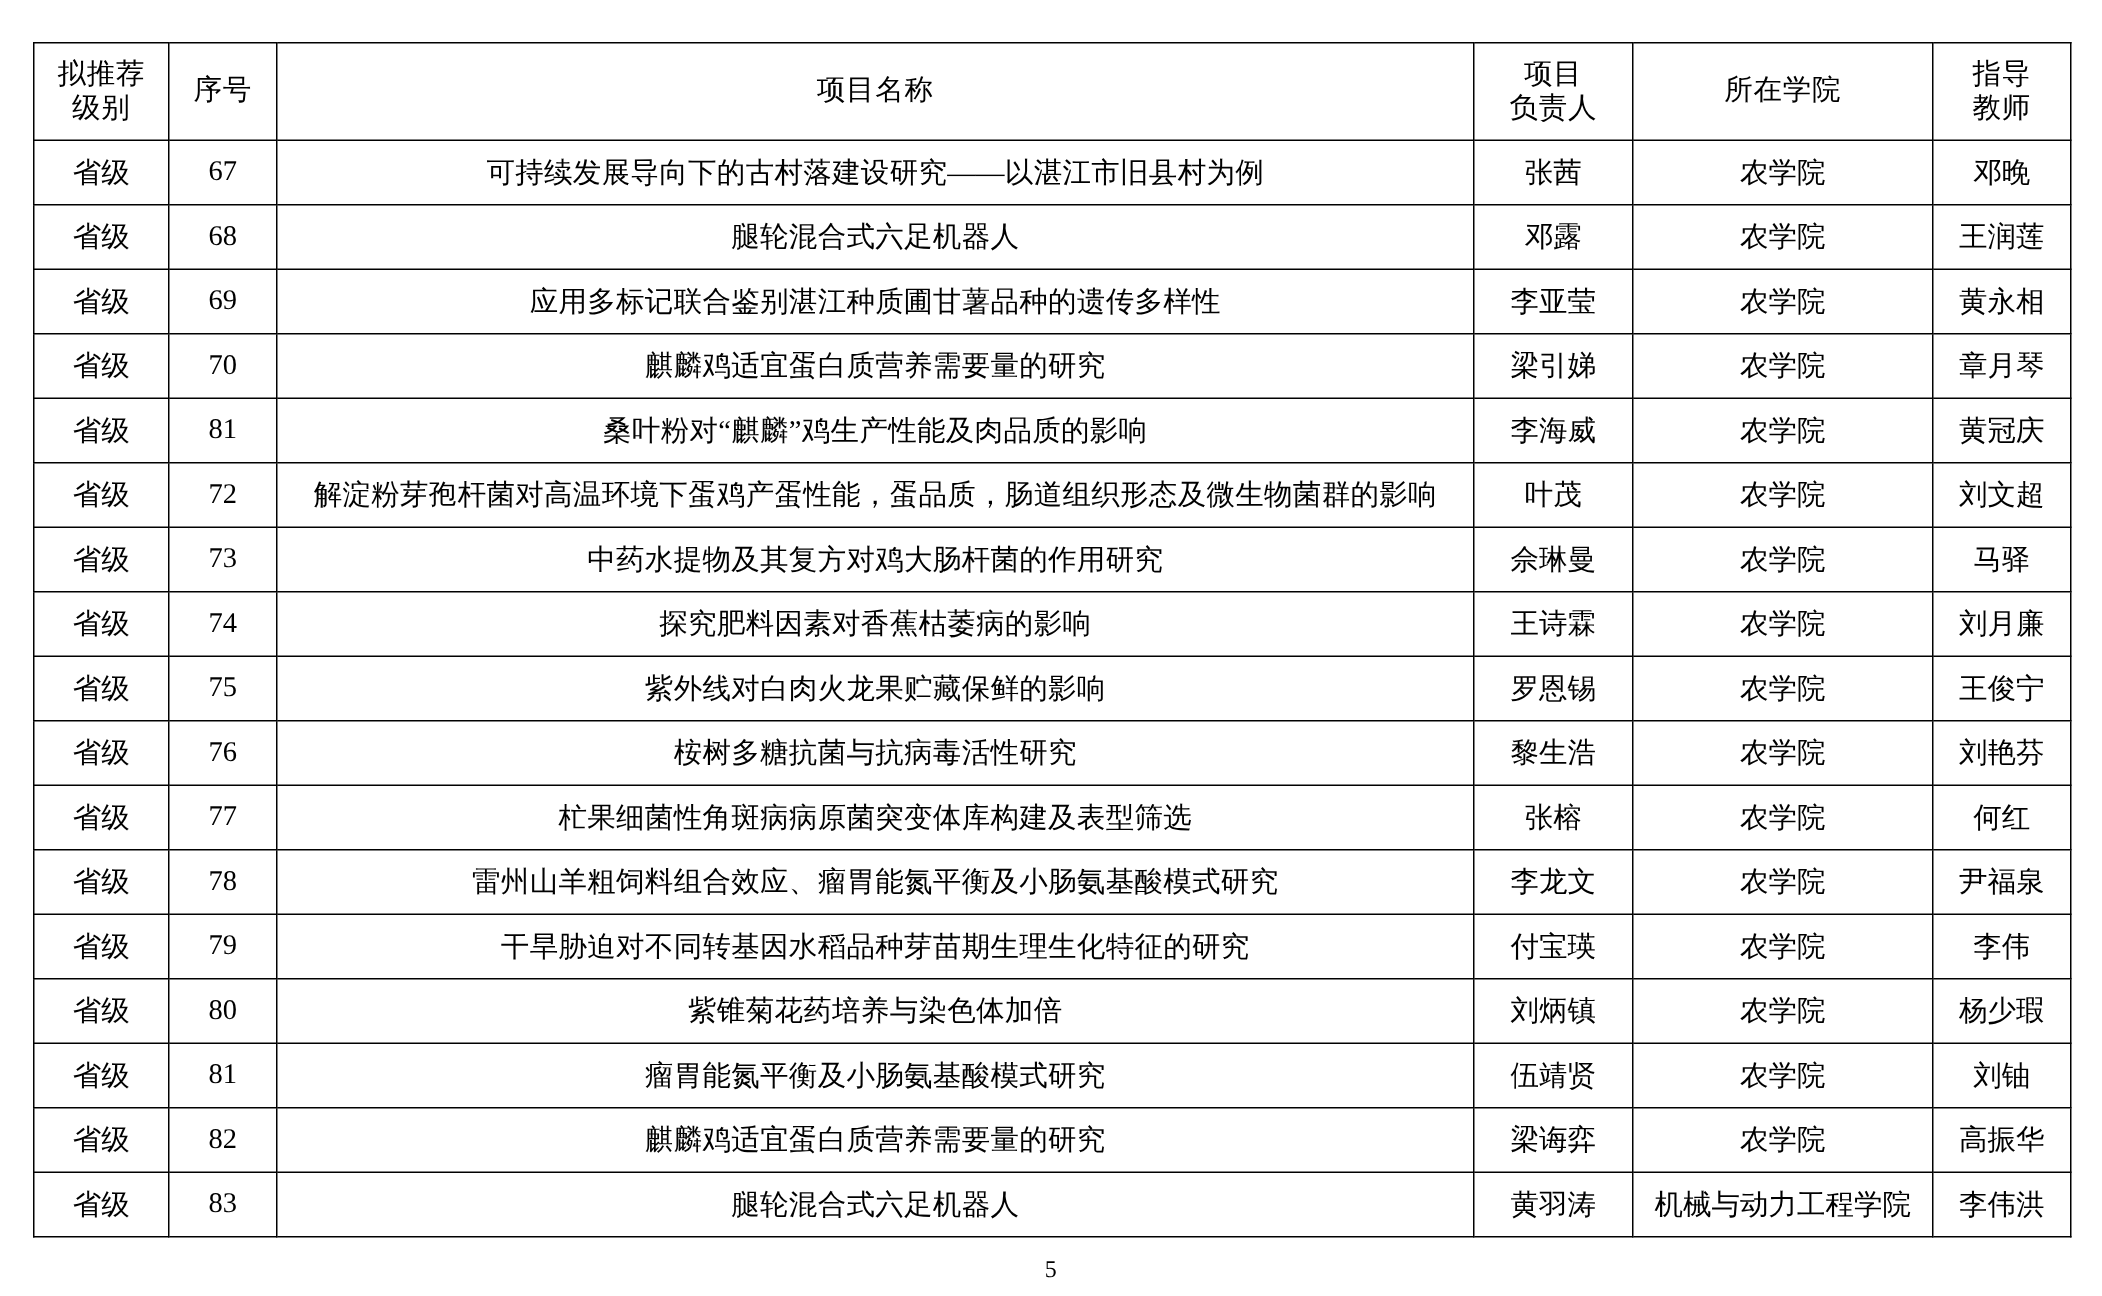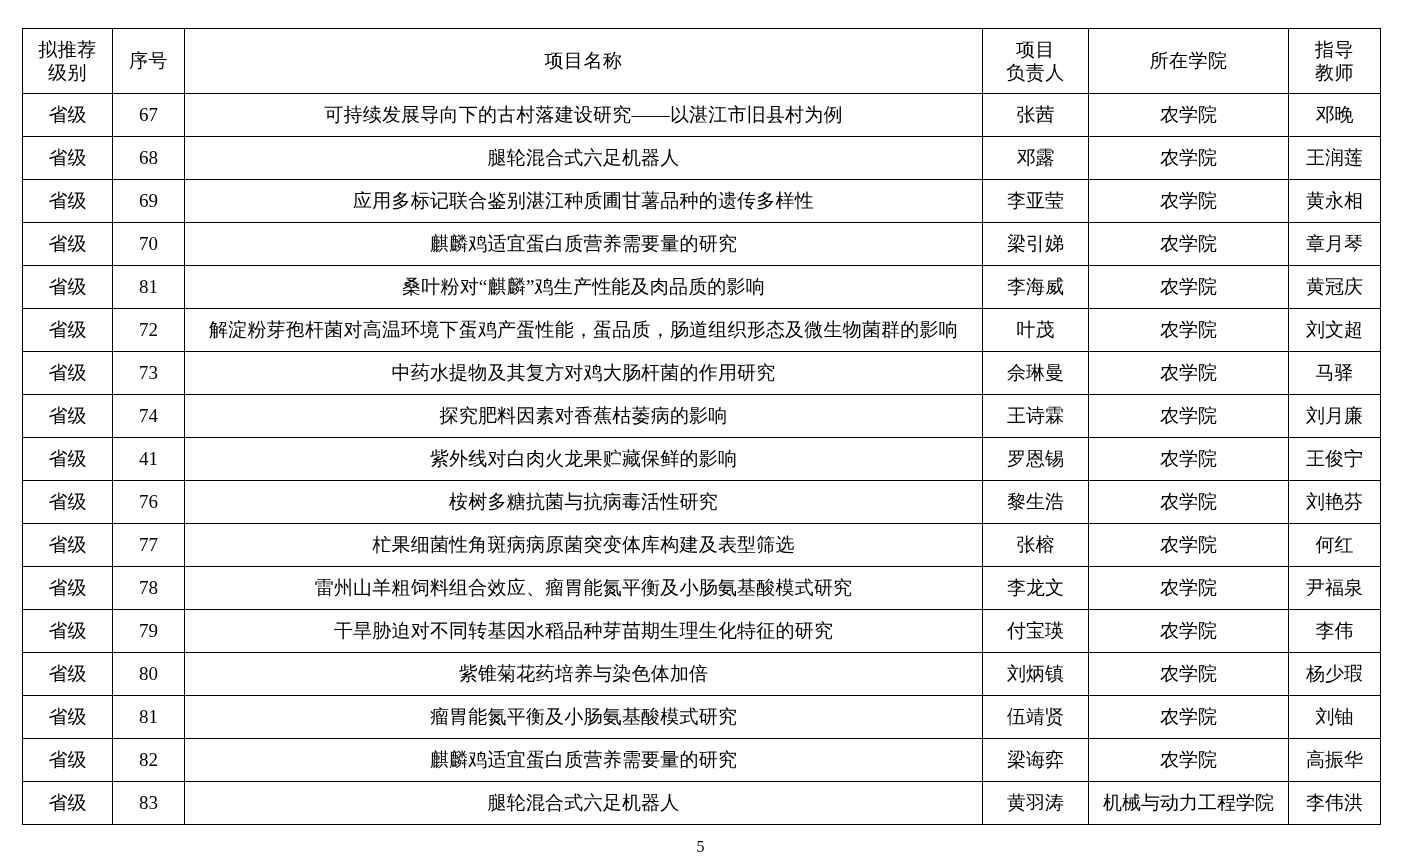--- a/index.html
+++ b/index.html
@@ -172,21 +172,21 @@
       <tr>
         <td class="level">省级</td>
         <td class="seq">74</td>
         <td class="name">探究肥料因素对香蕉枯萎病的影响</td>
         <td class="owner">王诗霖</td>
         <td class="college">农学院</td>
         <td class="teacher">刘月廉</td>
       </tr>
       <tr>
         <td class="level">省级</td>
-        <td class="seq">41</td>
+        <td class="seq">75</td>
         <td class="name">紫外线对白肉火龙果贮藏保鲜的影响</td>
         <td class="owner">罗恩锡</td>
         <td class="college">农学院</td>
         <td class="teacher">王俊宁</td>
       </tr>
       <tr>
         <td class="level">省级</td>
         <td class="seq">76</td>
         <td class="name">桉树多糖抗菌与抗病毒活性研究</td>
         <td class="owner">黎生浩</td>

